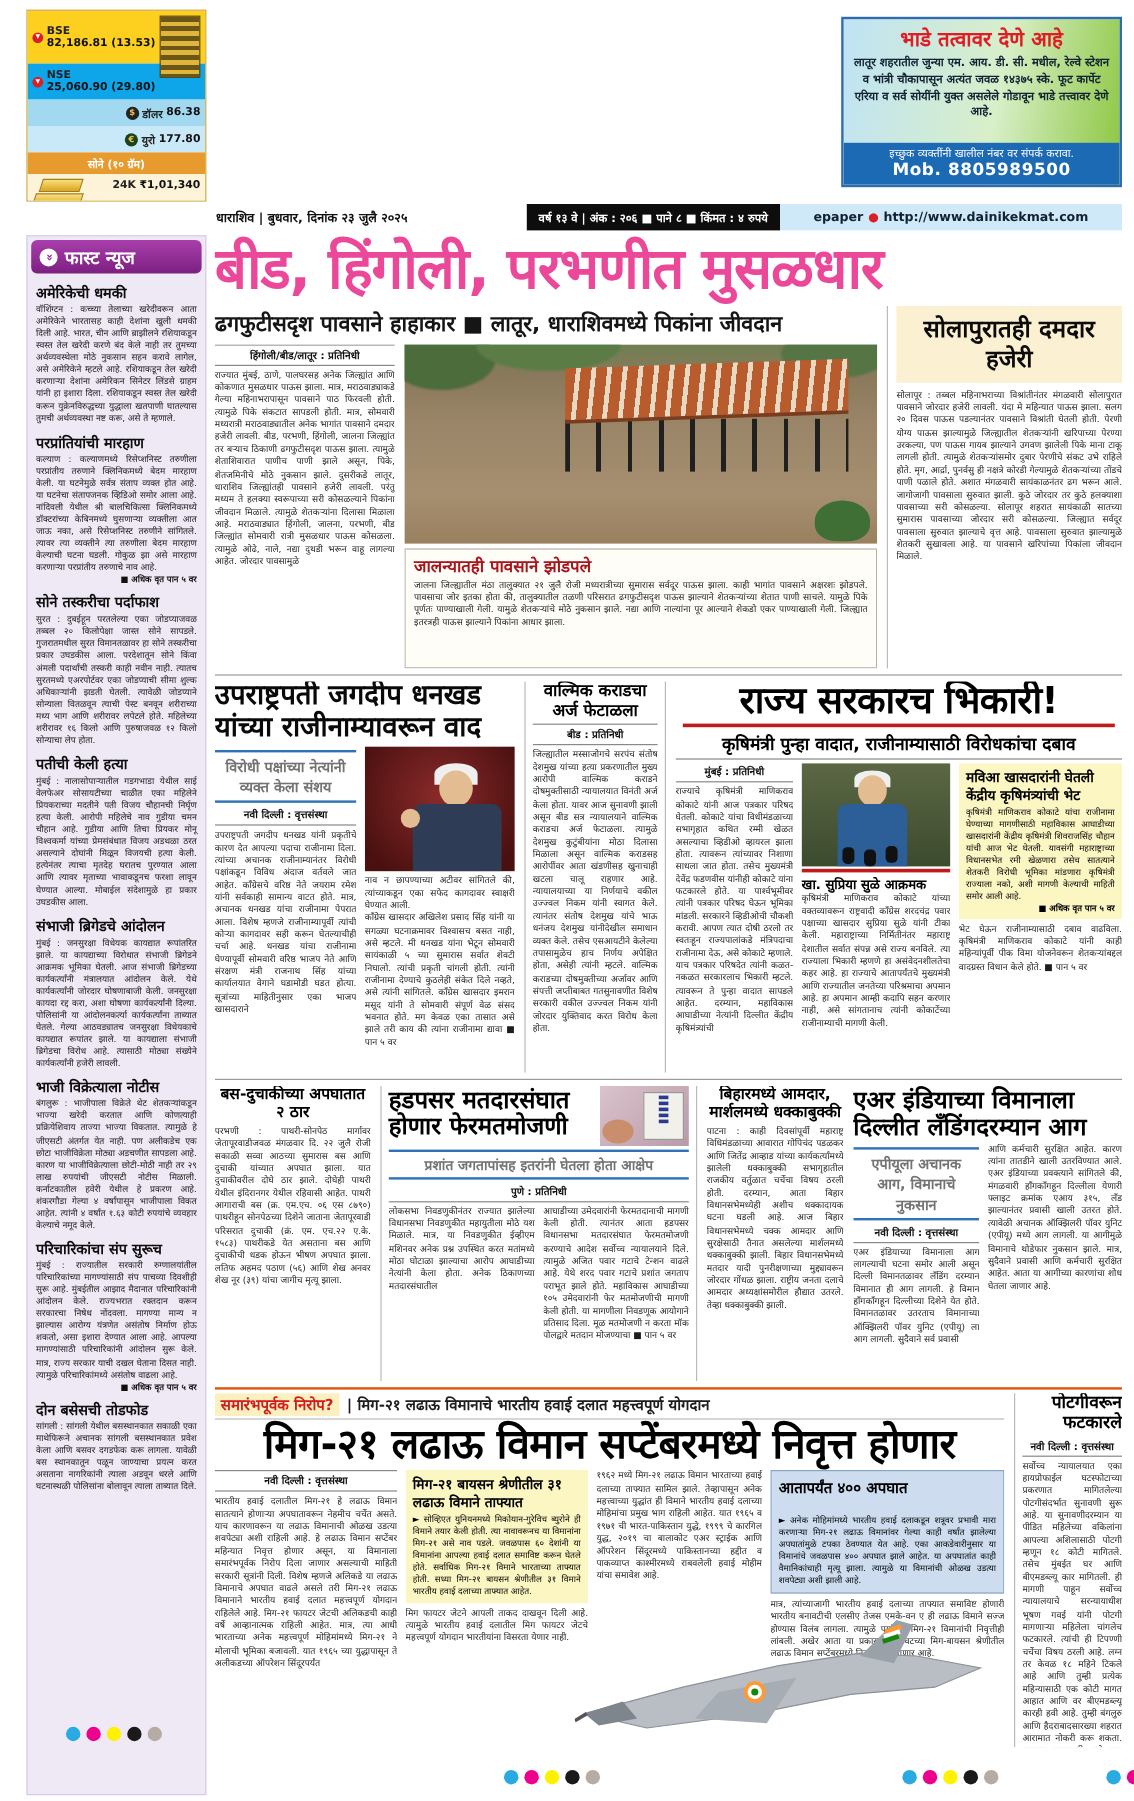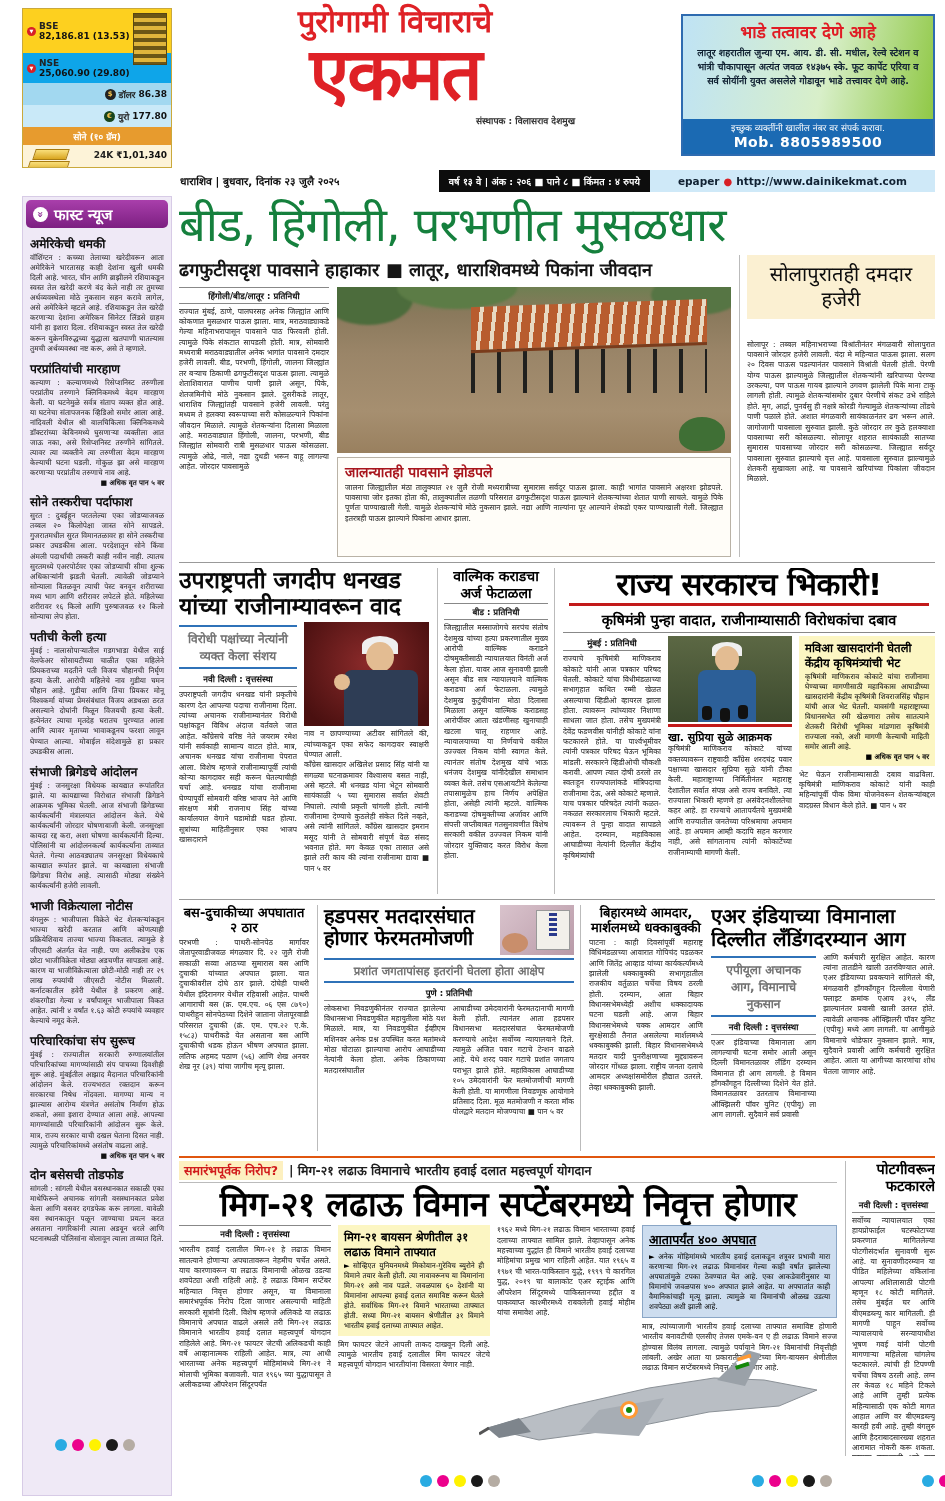--- a/index.html
+++ b/index.html
@@ -24,21 +24,21 @@
 .coin.dark{background:#222;}
 .goldbars{position:absolute;left:3px;bottom:4px;width:52px;height:34px;}
 .goldbars i{position:absolute;display:block;background:linear-gradient(180deg,#f9df7a,#d9a520);border:1px solid #a87b10;transform:skewX(-18deg);}
 .goldbars i:nth-child(1){left:2px;top:16px;width:40px;height:12px;}
 .goldbars i:nth-child(2){left:8px;top:4px;width:34px;height:11px;}
 .bldg{position:absolute;right:4px;top:4px;width:34px;height:52px;background:repeating-linear-gradient(180deg,#6b5616 0 4px,#e0b53c 4px 8px);border:1px solid #5a4712;}
 .masthead{position:absolute;left:185px;top:4px;width:420px;text-align:center;color:#df2126;}
 .mh-tag{font-size:31px;font-weight:800;line-height:1.1;}
 .mh-title{font-size:72px;font-weight:800;line-height:1.02;letter-spacing:-2px;}
 .mh-founder{font-size:9px;font-weight:700;color:#333;margin-top:2px;text-align:right;padding-right:30px;}
-.adbox{position:absolute;right:10px;top:14px;width:254px;height:142px;border:2px solid #2e6bb0;background:linear-gradient(100deg,#bfe3f5 0%,#d8efc9 55%,#8cc63f 100%);display:flex;flex-direction:column;overflow:hidden;}
+.adbox{position:absolute;right:10px;top:14px;width:234px;height:142px;border:2px solid #2e6bb0;background:linear-gradient(100deg,#bfe3f5 0%,#d8efc9 55%,#8cc63f 100%);display:flex;flex-direction:column;overflow:hidden;}
 .ad-title{color:#e01c24;font-weight:800;font-size:17px;text-align:center;padding-top:4px;}
 .ad-body{font-size:9.5px;font-weight:700;color:#123;text-align:center;padding:3px 8px;line-height:1.45;flex:1;}
 .ad-foot{background:#1b6ab3;color:#fff;text-align:center;font-size:9px;padding:2px 2px 4px;}
 .ad-mob{font-size:14px;font-weight:800;letter-spacing:.5px;}
 .dateline{position:absolute;left:180px;right:10px;bottom:4px;height:22px;display:flex;align-items:stretch;font-size:10.5px;}
 .dl-left{flex:1;display:flex;align-items:center;font-weight:700;color:#111;}
 .dl-center{background:#0d0d0d;color:#fff;display:flex;align-items:center;padding:0 10px;font-weight:700;font-size:9.5px;}
 .dl-right{background:#cfe9f8;display:flex;align-items:center;gap:4px;padding:0 28px;font-weight:700;color:#123;}
 .ep-dot{display:inline-block;color:#d81f26;font-size:10px;}
 
@@ -56,37 +56,37 @@
 .fn-note{font-size:7px;font-weight:800;text-align:right;color:#111;}
 
 
 .content{flex:1;display:flex;flex-direction:column;overflow:hidden;}
 .txt{font-size:7.5px;line-height:1.38;color:#1d1d1d;text-align:justify;overflow:hidden;}
 .byline{font-size:8.5px;font-weight:800;text-align:center;color:#111;border-bottom:1px solid #888;padding:1px 0 2px;margin-bottom:3px;}
 .byline.topline{border-top:1px solid #888;padding-top:2px;}
 .subbox{font-weight:800;text-align:center;color:#737373;border-top:2px solid #2f72b8;border-bottom:2px solid #2f72b8;padding:3px 2px;margin:3px 0;}
 .more-note{font-size:7px;font-weight:800;text-align:right;}
 
-.lead-hl{font-size:47px;font-weight:400;color:#15803d;letter-spacing:-1px;line-height:1.08;padding:4px 0 2px;white-space:nowrap;}
+.lead-hl{font-size:47px;font-weight:700;color:#ec4899;letter-spacing:-1px;line-height:1.08;padding:4px 0 2px;white-space:nowrap;}
 .lead-wrap{display:flex;gap:8px;height:302px;margin-top:2px;}
 .lead-main{flex:1;display:flex;flex-direction:column;}
 .lead-sub{font-size:18px;font-weight:800;color:#151515;margin:2px 0 6px;}
 .lead-cols{display:flex;gap:8px;flex:1;overflow:hidden;}
 .lead-c1{width:150px;overflow:hidden;}
 .lead-c2{flex:1;display:flex;flex-direction:column;gap:4px;overflow:hidden;}
 .flood-photo{height:166px;position:relative;overflow:hidden;background:linear-gradient(180deg,#6f7f52 0,#8a795c 16%,#9a8568 40%,#a68f70 75%,#99805f 100%);}
 .tree{position:absolute;border-radius:50%;background:#4c6c3c;filter:blur(1px);}
 .shed{position:absolute;left:34%;top:16px;width:60%;height:96px;}
 .shed-roof{height:46px;background:repeating-linear-gradient(96deg,#b85c2e 0 9px,#e8d9c2 9px 13px);border-bottom:3px solid #7a3c1c;transform:skewY(-2deg);}
 .shed-body{height:44px;background:linear-gradient(180deg,#3a322a,#574a3c);background-image:repeating-linear-gradient(90deg,#20201e 0 4px,transparent 4px 26px);}
 .bush{position:absolute;right:6px;bottom:2px;width:46px;height:34px;border-radius:50% 50% 40% 40%;background:#3f6f35;}
 .capbox{border:1px solid #b9b2a6;padding:4px 7px;flex:1;overflow:hidden;background:#fffdf8;}
 .cap-title{font-size:14px;font-weight:800;color:#a8151c;margin-bottom:2px;}
 .lead-right{width:196px;border-left:1px solid #bbb;padding-left:7px;display:flex;flex-direction:column;overflow:hidden;}
-.sol-title{background:#fbf0d2;font-size:20px;font-weight:400;text-align:center;line-height:1.25;padding:7px 4px;margin-bottom:21px;color:#0c0c0c;}
+.sol-title{background:#fbf0d2;font-size:20px;font-weight:700;text-align:center;line-height:1.25;padding:7px 4px;margin-bottom:6px;color:#0c0c0c;}
 
 .band{border-top:1px solid #999;margin-top:5px;padding-top:5px;display:flex;gap:8px;overflow:hidden;}
 .mid-band{height:332px;}
 .dhankhar{width:250px;display:flex;flex-direction:column;overflow:hidden;}
 .dhankhar h2{font-size:23px;font-weight:800;line-height:1.12;color:#090909;}
 .dh-cols{display:flex;gap:7px;flex:1;margin-top:3px;overflow:hidden;}
 .dh-left{width:118px;overflow:hidden;}
 .dh-left .subbox{font-size:12px;}
 .dh-right{flex:1;overflow:hidden;}
 .dh-photo{height:104px;position:relative;background:radial-gradient(circle at 50% 40%,#8a2a2a,#4a1010 85%);overflow:hidden;margin-bottom:3px;}
@@ -138,21 +138,21 @@
 .mig-strip{display:flex;align-items:center;gap:6px;border-bottom:1px solid #bbb;padding-bottom:2px;}
 .strip-label{color:#d11c1c;font-weight:800;font-size:12.5px;background:#fdf0c0;padding:1px 5px;}
 .strip-text{font-weight:800;font-size:12.5px;color:#1d1d1d;}
 .mig-hl{font-size:34px;font-weight:800;letter-spacing:-.5px;text-align:center;padding:4px 0 3px;line-height:1.05;}
 .mig-cols{display:flex;gap:7px;flex:1;overflow:hidden;}
 .mig-c1{width:152px;overflow:hidden;}
 .mig-c2{width:152px;overflow:hidden;}
 .mig-c3{width:138px;overflow:hidden;}
 .mig-c4{flex:1;overflow:hidden;}
 .bbox{background:#cdddef;border:1px solid #8aa6c6;padding:5px 6px;overflow:hidden;}
-.bbox h4{font-size:12.5px;font-weight:800;margin-bottom:4px;text-decoration:underline;}
+.bbox h4{font-size:12.5px;font-weight:800;margin-bottom:14px;}
 .bbox p{font-size:7.2px;line-height:1.38;text-align:justify;}
 .mig-photo{position:absolute;left:300px;bottom:0;width:345px;height:112px;z-index:3;}
 .potgi{width:90px;border-left:1px solid #bbb;padding-left:6px;overflow:hidden;}
 .potgi h3{font-size:14.5px;font-weight:800;text-align:right;line-height:1.2;margin-bottom:2px;}
 
 .regdots{position:absolute;display:flex;gap:5px;z-index:5;}
 .regdots b{width:12px;height:12px;border-radius:50%;display:block;}
 .rd-c{background:#29abe2;}.rd-m{background:#ec008c;}.rd-y{background:#fff200;}.rd-k{background:#1a1a1a;}.rd-g{background:#b5aca3;}
 </style>
 </head>
@@ -197,25 +197,20 @@
       <div class="sb-row sb-gold" style="position:relative;">
         <span class="sb-lbl">22K ₹</span>
         <span class="sb-val">92,880</span>
         <span class="goldbars">
             <i></i>
             <i></i>
           </span>
       </div>
     </div>
 
-    <div class="masthead">
-      <div class="mh-tag">पुरोगामी विचाराचे</div>
-      <div class="mh-title">एकमत</div>
-      <div class="mh-founder">संस्थापक : विलासराव देशमुख</div>
-    </div>
 
     <div class="adbox">
       <div class="ad-title">भाडे तत्वावर देणे आहे</div>
       <div class="ad-body">लातूर शहरातील जुन्या एम. आय. डी. सी. मधील, रेल्वे स्टेशन व भांत्री चौकापासून अत्यंत जवळ १४३७५ स्के. फूट कार्पेट एरिया व सर्व सोयींनी युक्त असलेले गोडावून भाडे तत्त्वावर देणे आहे.</div>
       <div class="ad-foot">
         <div>इच्छुक व्यक्तींनी खालील नंबर वर संपर्क करावा.</div>
         <div class="ad-mob">Mob. 8805989500</div>
       </div>
     </div>
 

